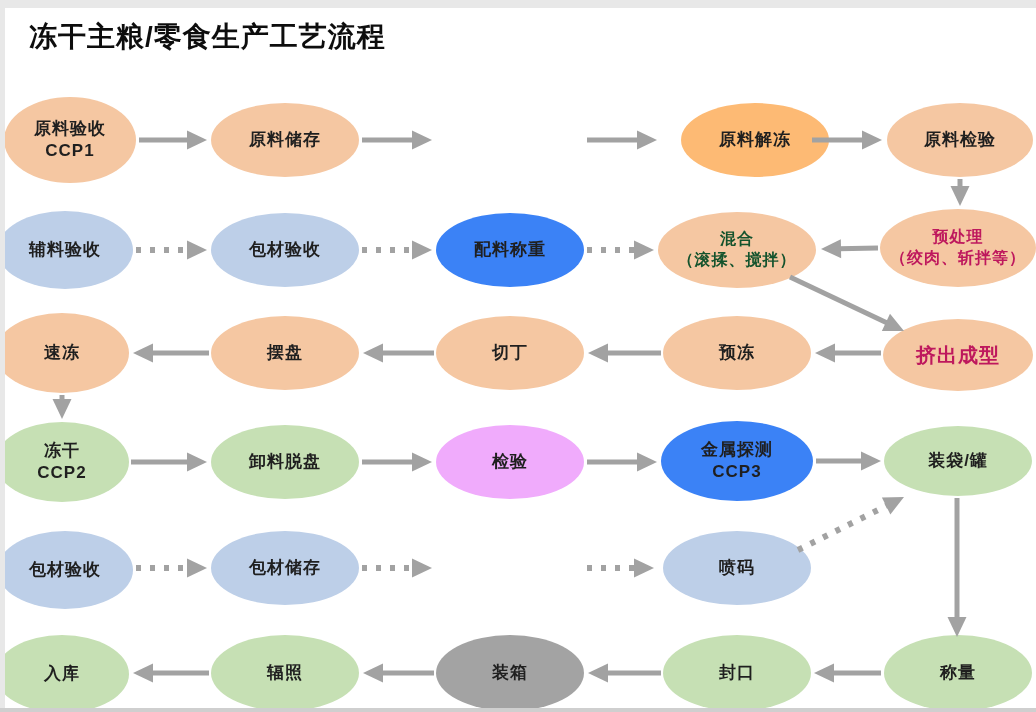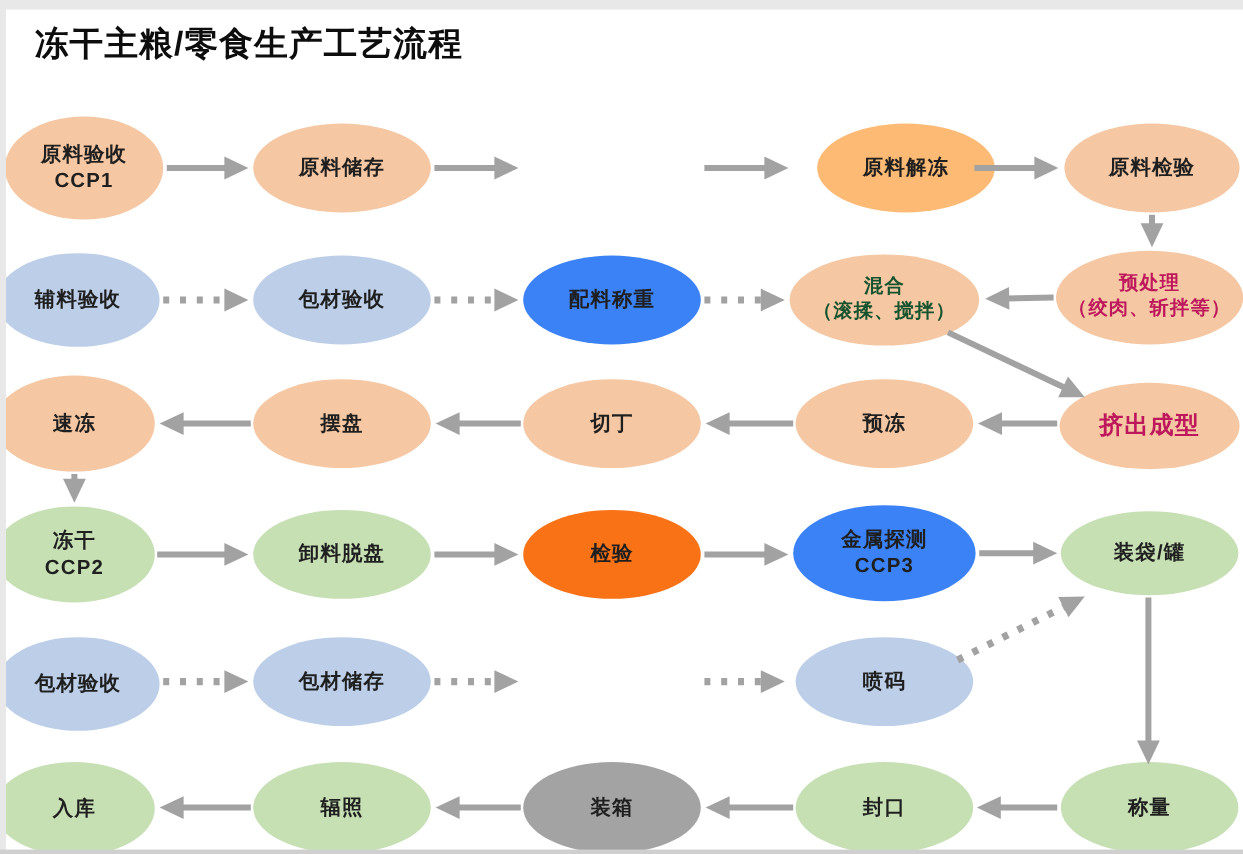--- a/index.html
+++ b/index.html
@@ -73,21 +73,21 @@
       <div class="node" style="left: 880px; top: 209px; width: 156px; height: 78px; background: rgb(245, 199, 162); font-size: 16px; color: #be185d;">预处理
 （绞肉、斩拌等）</div>
       <div class="node" style="left: -5px; top: 313px; width: 134px; height: 80px; background: rgb(245, 199, 162); font-size: 17px; color: rgb(31, 31, 31);">速冻</div>
       <div class="node" style="left: 211px; top: 316px; width: 148px; height: 74px; background: rgb(245, 199, 162); font-size: 17px; color: rgb(31, 31, 31);">摆盘</div>
       <div class="node" style="left: 436px; top: 316px; width: 148px; height: 74px; background: rgb(245, 199, 162); font-size: 17px; color: rgb(31, 31, 31);">切丁</div>
       <div class="node" style="left: 663px; top: 316px; width: 148px; height: 74px; background: rgb(245, 199, 162); font-size: 17px; color: rgb(31, 31, 31);">预冻</div>
       <div class="node" style="left: 883px; top: 319px; width: 150px; height: 72px; background: rgb(245, 199, 162); font-size: 20px; color: #be185d;">挤出成型</div>
       <div class="node" style="left: -5px; top: 422px; width: 134px; height: 80px; background: rgb(198, 224, 180); font-size: 17px; color: rgb(31, 31, 31);">冻干
 CCP2</div>
       <div class="node" style="left: 211px; top: 425px; width: 148px; height: 74px; background: rgb(198, 224, 180); font-size: 17px; color: rgb(31, 31, 31);">卸料脱盘</div>
-      <div class="node" style="left: 436px; top: 425px; width: 148px; height: 74px; background: #f97316; font-size: 17px; color: rgb(31, 31, 31); text-align: center;">检验</div>
+      <div class="node" style="left: 436px; top: 425px; width: 148px; height: 74px; background: #f0abfc; font-size: 17px; color: rgb(31, 31, 31); text-align: center;">检验</div>
       <div class="node" style="left: 661px; top: 421px; width: 152px; height: 80px; background: #3b82f6; font-size: 17px; color: rgb(31, 31, 31);">金属探测
 CCP3</div>
       <div class="node" style="left: 884px; top: 426px; width: 148px; height: 70px; background: rgb(198, 224, 180); font-size: 17px; color: rgb(31, 31, 31);">装袋/罐</div>
       <div class="node" style="left: -3px; top: 531px; width: 136px; height: 78px; background: rgb(189, 207, 232); font-size: 17px; color: rgb(31, 31, 31);">包材验收</div>
       <div class="node" style="left: 211px; top: 531px; width: 148px; height: 74px; background: rgb(189, 207, 232); font-size: 17px; color: rgb(31, 31, 31);">包材储存</div>
       <div class="node" style="left: 663px; top: 531px; width: 148px; height: 74px; background: rgb(189, 207, 232); font-size: 17px; color: rgb(31, 31, 31);">喷码</div>
       <div class="node" style="left: -5px; top: 635px; width: 134px; height: 78px; background: rgb(198, 224, 180); font-size: 17px; color: rgb(31, 31, 31);">入库</div>
       <div class="node" style="left: 211px; top: 635px; width: 148px; height: 76px; background: rgb(198, 224, 180); font-size: 17px; color: rgb(31, 31, 31);">辐照</div>
       <div class="node" style="left: 436px; top: 635px; width: 148px; height: 76px; background: #a3a3a3; font-size: 17px; color: rgb(31, 31, 31);">装箱</div>
       <div class="node" style="left: 663px; top: 635px; width: 148px; height: 76px; background: rgb(198, 224, 180); font-size: 17px; color: rgb(31, 31, 31);">封口</div>

